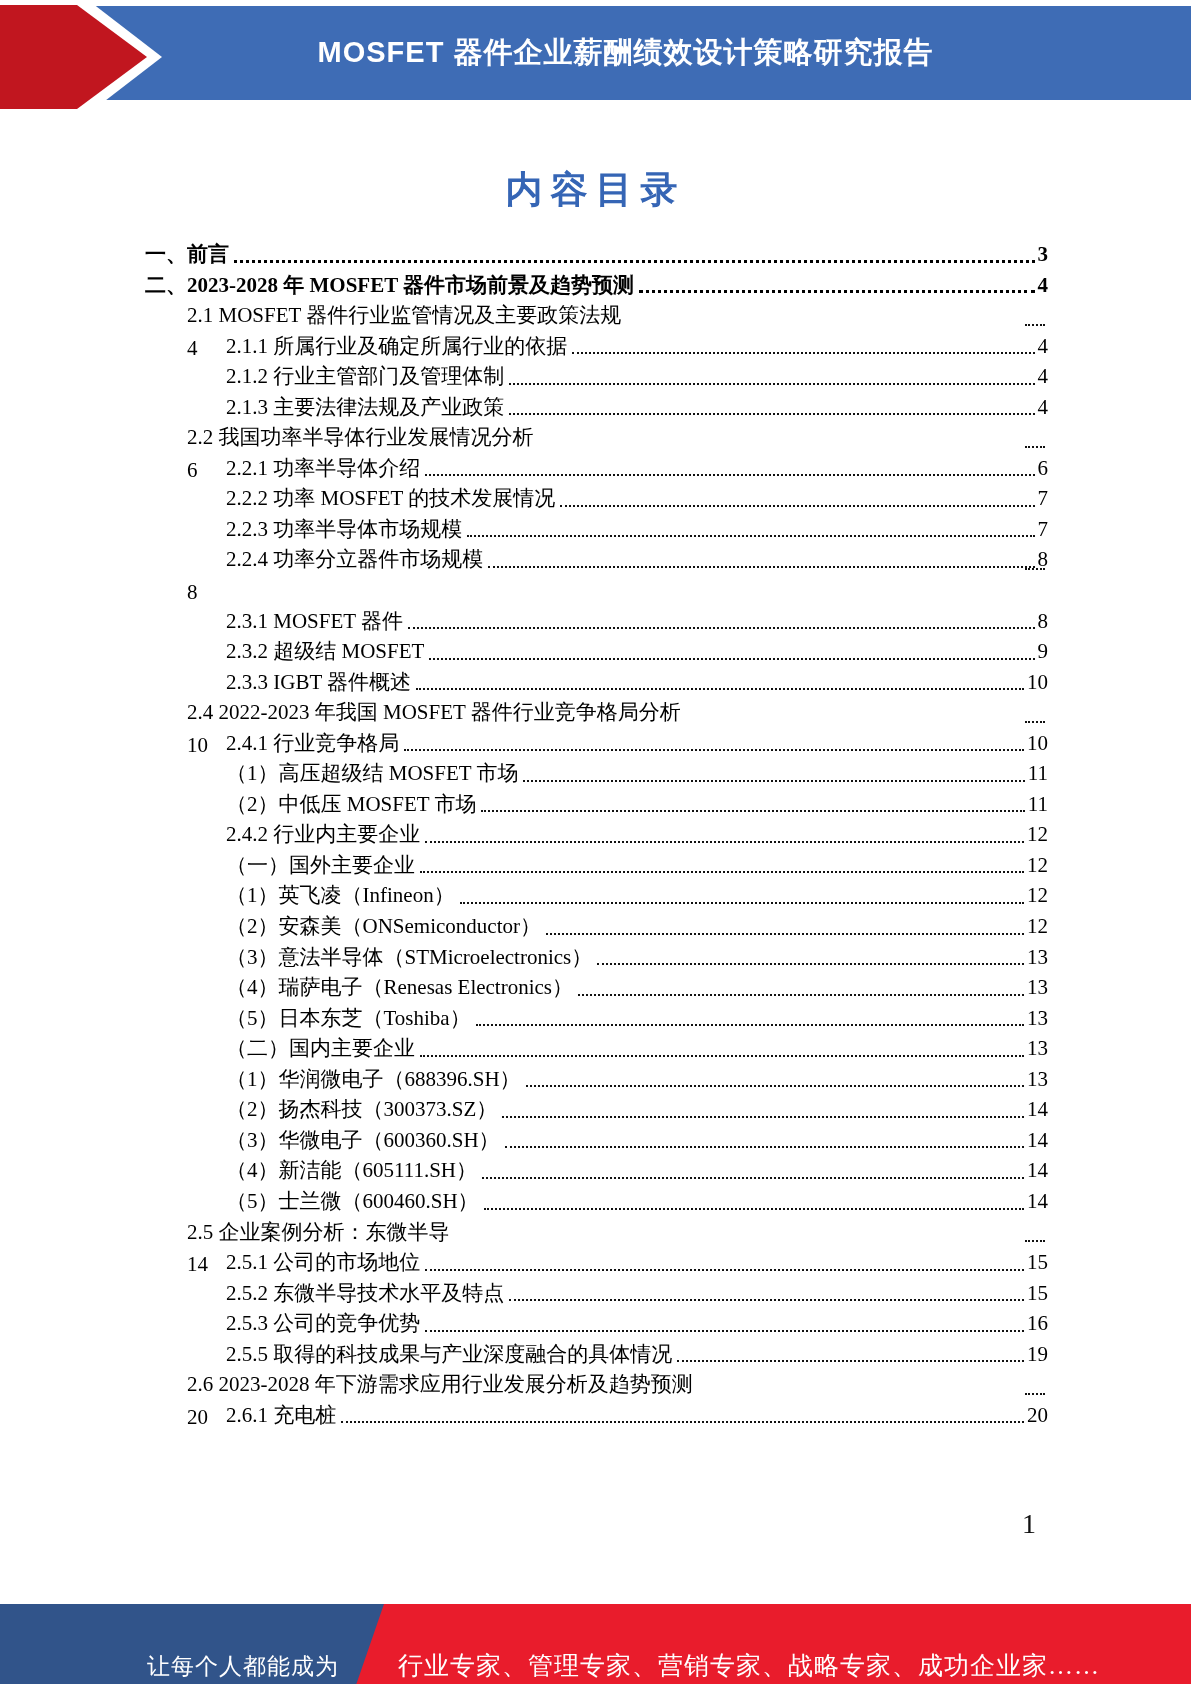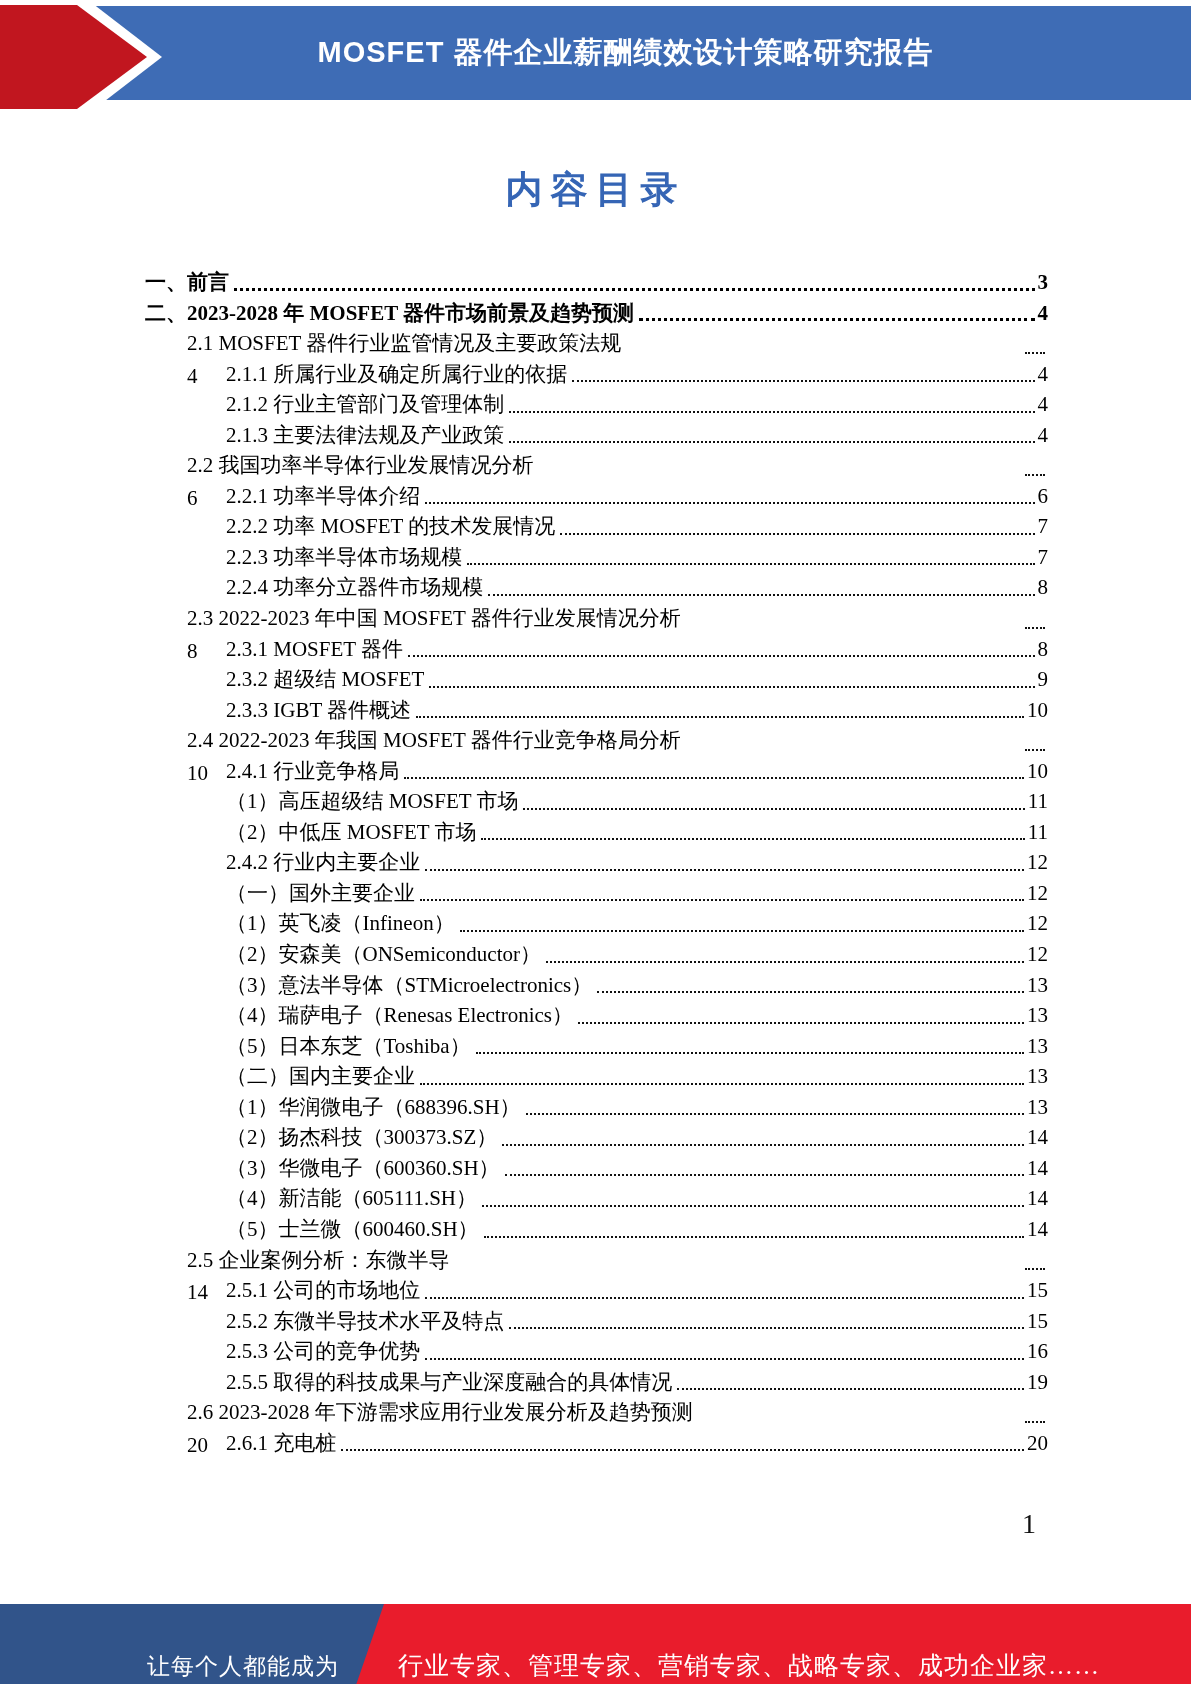--- a/index.html
+++ b/index.html
@@ -20,21 +20,21 @@
     font-weight:700;font-size:29px;letter-spacing:1px;padding-left:60px;box-sizing:border-box;
   }
   
   .toc-heading{
     position:absolute;left:0;top:152px;width:1191px;text-align:center;
     color:#3565b5;font-size:37px;font-weight:600;letter-spacing:8px;margin-top:13px;
   }
   
   .toc{
     position:absolute;left:145px;top:239px;width:903px;
-    font-size:21px;color:#000;margin-top:28px;
+    font-size:21px;color:#000;
   }
   .toc-row{
     display:flex;align-items:baseline;height:30.55px;line-height:30.55px;
     white-space:nowrap;
   }
   .toc-row .t{flex:0 0 auto;}
   .toc-row .leader{
     flex:1 1 auto;margin:0 3px 0 5px;align-self:flex-end;
     border-bottom:2.2px dotted #111;position:relative;top:-7px;min-width:20px;
   }
@@ -126,21 +126,20 @@
     <span class="t">2.2.3 功率半导体市场规模</span>
     <span class="leader"></span>
     <span class="pg">7</span>
   </div>
     <div class="toc-row lvl2">
     <span class="t">2.2.4 功率分立器件市场规模</span>
     <span class="leader"></span>
     <span class="pg">8</span>
   </div>
     <div class="toc-row lvl1">
-    <span class="t">2.3 2022-2023 年中国 MOSFET 器件行业发展情况分析</span>
     <span class="leader"></span>
     <span class="pg">8</span>
   </div>
     <div class="toc-row lvl2">
     <span class="t">2.3.1 MOSFET 器件</span>
     <span class="leader"></span>
     <span class="pg">8</span>
   </div>
     <div class="toc-row lvl2">
     <span class="t">2.3.2 超级结 MOSFET</span>

